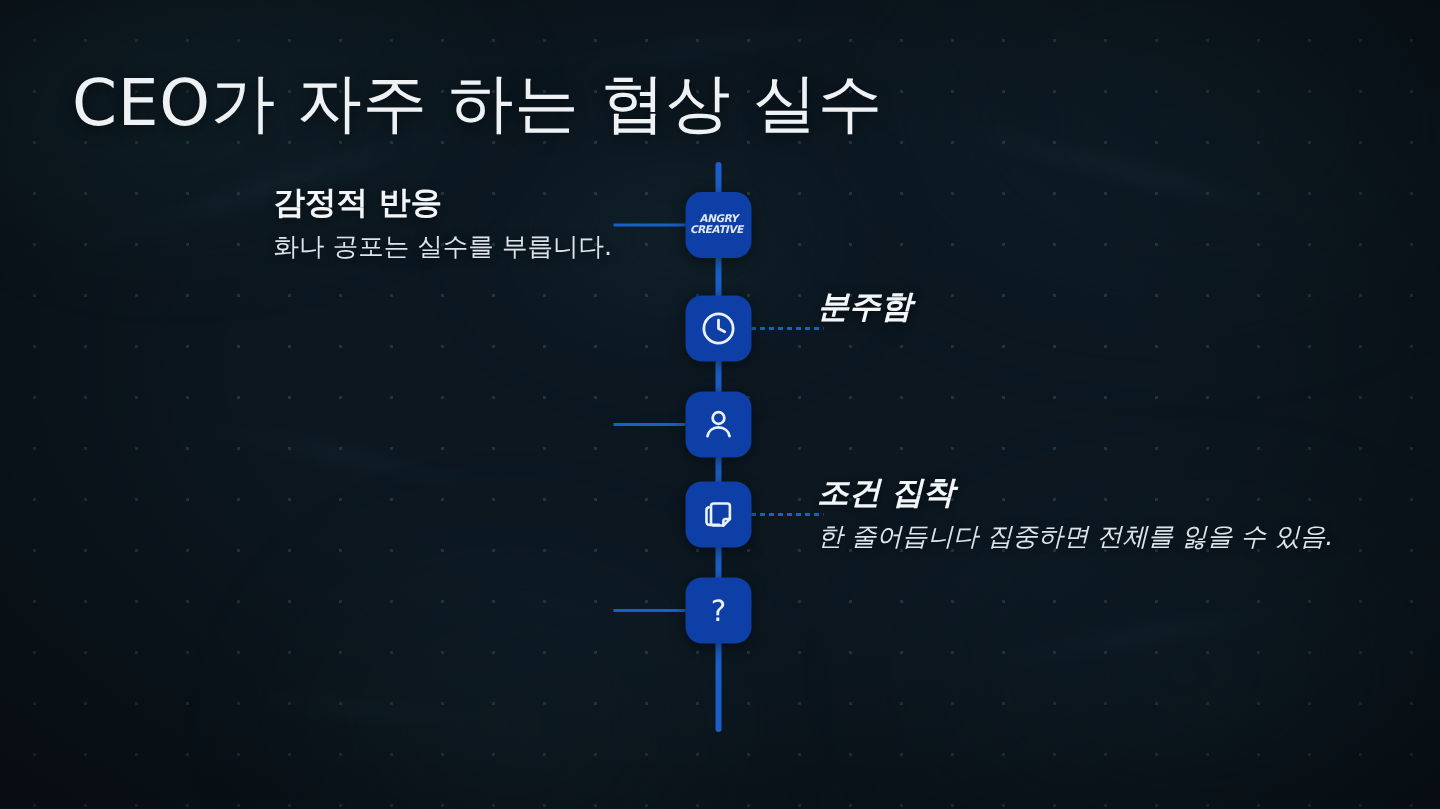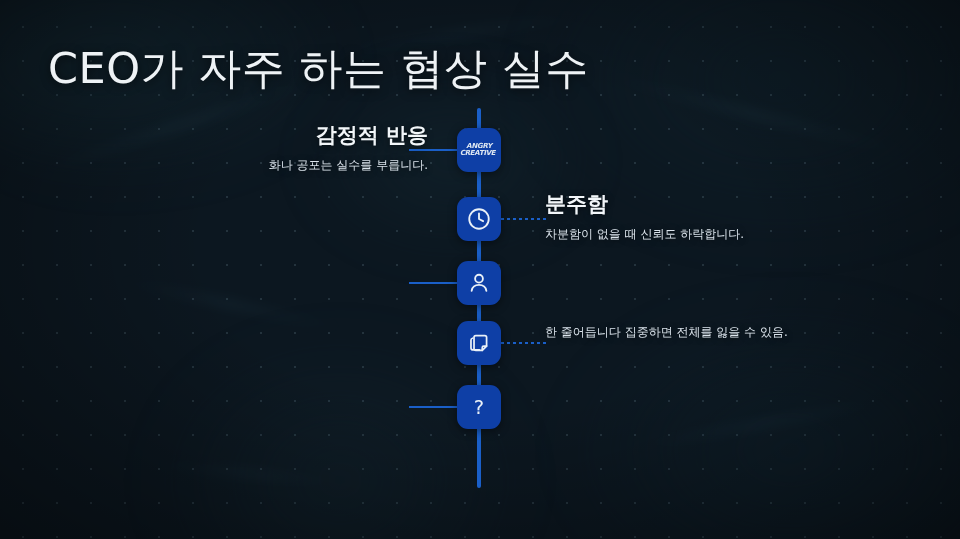--- a/index.html
+++ b/index.html
@@ -66,29 +66,29 @@
   }
   
   .conn{position:absolute;height:2px;margin-top:-1px;}
   .conn.left{left:409px;width:48px;
      background:linear-gradient(90deg,#1a5fc8 0%,#1a5fc8 100%);}
   .conn.right{left:501px;width:48px;
      background:repeating-linear-gradient(90deg,#1a5fc8 0px,#1a5fc8 3px,rgba(0,0,0,0) 3px,rgba(0,0,0,0) 6px);}
 
   
   .txt{position:absolute;}
-  .txt.left{right:532px;text-align:right;}
-  .txt.right{left:545px;text-align:left;}
+  .txt.left{right:552px;text-align:left;}
+  .txt.right{left:545px;text-align:left;font-style:italic;}
   .item-title{
     font-size:21px;font-weight:bold;color:#f2f6f9;
     line-height:26px;white-space:nowrap;
     text-shadow:0 1px 6px rgba(0,0,0,.55);
   }
   .item-desc{
-    font-size:12px;font-weight:normal;color:#dbe4ec;
+    font-size:17px;font-weight:normal;color:#dbe4ec;
     line-height:26px;white-space:nowrap;margin-top:4px;
     text-shadow:0 1px 6px rgba(0,0,0,.55);
   }
 </style>
 </head>
 <body>
 
 <div id="bg-texture">
   <div class="swirl s1"></div>
   <div class="swirl s2"></div>
@@ -127,21 +127,20 @@
   <div class="node" style="top:219px">
     <div class="conn right"></div>
     <div class="badge">
       <svg width="26" height="26" viewBox="0 0 24 24" fill="none" stroke="#eaf1f8" stroke-width="1.7" stroke-linecap="round" stroke-linejoin="round">
         <circle cx="12" cy="12" r="9"></circle>
         <polyline points="12,6.8 12,12 15.8,14"></polyline>
       </svg>
     </div>
     <div class="txt right" style="top:-28px">
       <div class="item-title">분주함</div>
-      <div class="item-desc">차분함이 없을 때 신뢰도 하락합니다.</div>
     </div>
   </div>
 
   <div class="node" style="top:283px">
     <div class="conn left"></div>
     <div class="badge">
       <svg width="26" height="26" viewBox="0 0 24 24" fill="none" stroke="#eaf1f8" stroke-width="1.7" stroke-linecap="round" stroke-linejoin="round">
         <circle cx="12" cy="8" r="3.6"></circle>
         <path d="M5.2 19.2c.6-3.4 3.4-5.4 6.8-5.4s6.2 2 6.8 5.4"></path>
       </svg>
@@ -153,20 +152,21 @@
   <div class="node" style="top:343px">
     <div class="conn right"></div>
     <div class="badge">
       <svg width="26" height="26" viewBox="0 0 24 24" fill="none" stroke="#eaf1f8" stroke-width="1.6" stroke-linecap="round" stroke-linejoin="round">
         <path d="M9 5.2h8.4a1.6 1.6 0 0 1 1.6 1.6v8l-4 4H9a1.6 1.6 0 0 1-1.6-1.6V6.8A1.6 1.6 0 0 1 9 5.2z"></path>
         <path d="M19 14.8h-2.6a1.4 1.4 0 0 0-1.4 1.4v2.6"></path>
         <path d="M6 7.6A1.8 1.8 0 0 0 4.6 9.4v7.2A1.8 1.8 0 0 0 6.4 18.4h6"></path>
       </svg>
     </div>
     <div class="txt right" style="top:-28px">
+      <div class="item-title">조건 집착</div>
       <div class="item-desc">한 줄어듭니다 집중하면 전체를 잃을 수 있음.</div>
     </div>
   </div>
 
   <div class="node" style="top:407px">
     <div class="conn left"></div>
     <div class="badge">
       <svg width="26" height="26" viewBox="0 0 24 24">
         <text x="12" y="18.4" text-anchor="middle" font-family="DejaVu Sans, sans-serif" font-size="18" fill="#eaf1f8">?</text>
       </svg>

